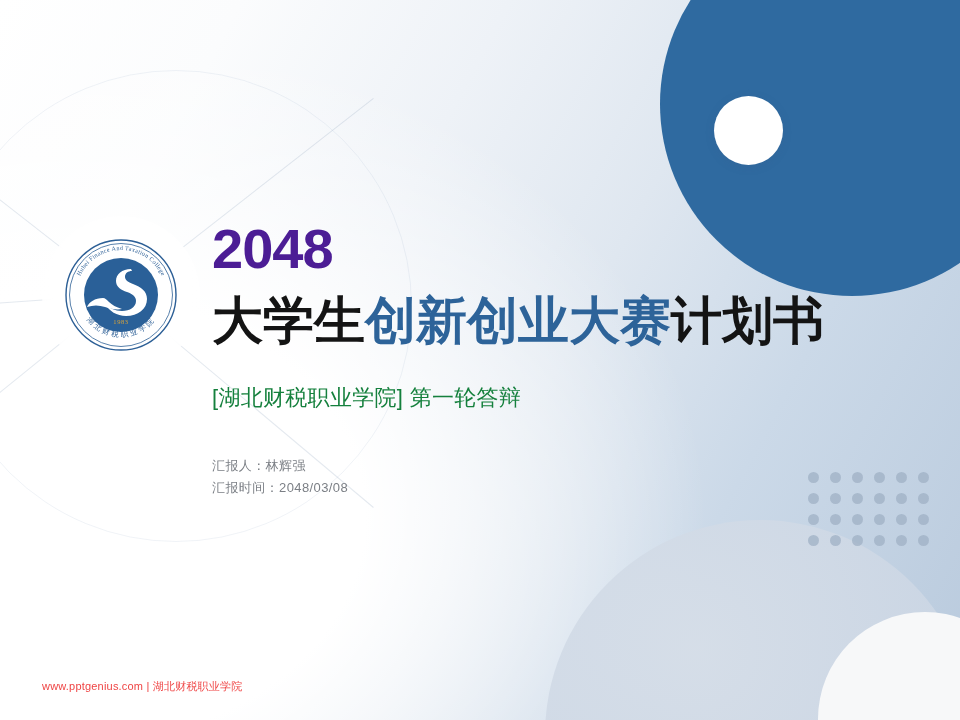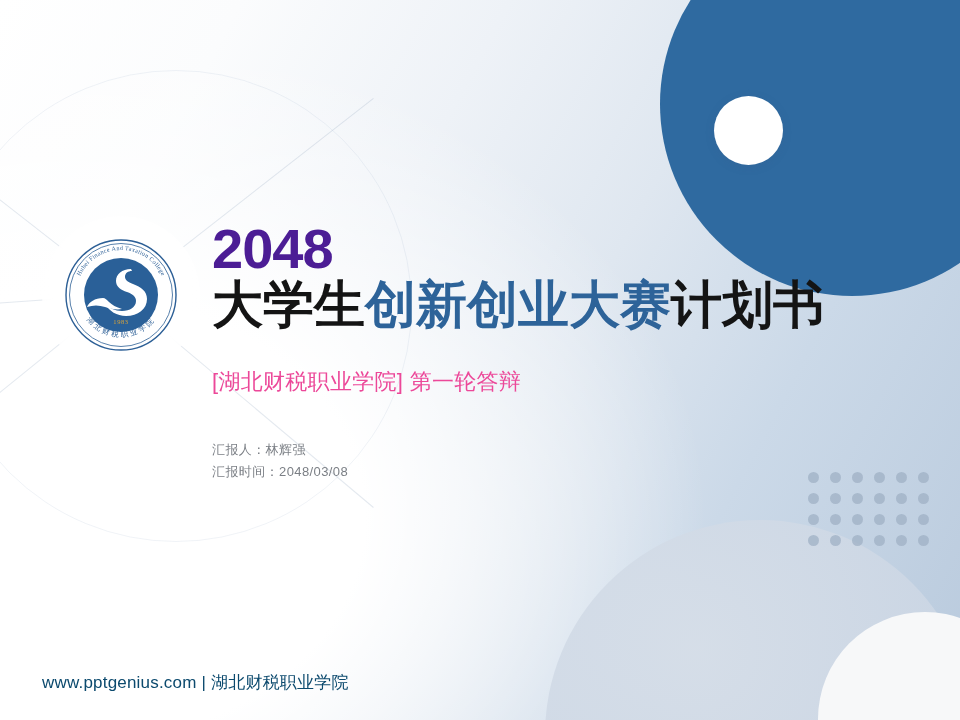--- a/index.html
+++ b/index.html
@@ -138,49 +138,49 @@
     letter-spacing: -1px;
     color: #4c1d95;
     margin: 0;
   }
   .headline {
     font-size: 51px;
     font-weight: 700;
     line-height: 1.12;
     letter-spacing: 0px;
     color: #141414;
-    margin: 0 0 0 0;
+    margin: 16px 0 0 0;
     white-space: nowrap;
   }
   .headline .hl-blue { color: #2d6399; }
 
   .subtitle {
     margin: 34px 0 0 0;
     font-size: 22px;
     font-weight: 400;
-    color: #ec4899;
+    color: #15803d;
     letter-spacing: 0.3px;
   }
 
   .meta {
     margin-top: 42px;
     color: #7b7f85;
     font-size: 13px;
     line-height: 1.72;
     letter-spacing: 0.4px;
   }
   .meta div { margin: 0; }
 
   
   .footer {
     position: absolute;
     left: 42px;
     bottom: 26px;
-    font-size: 17px;
-    color: #0c4a6e;
+    font-size: 11px;
+    color: #ef4444;
     letter-spacing: 0.2px;
   }
 </style>
 </head>
 <body>
 
 <div class="slide">
 
   <div class="bg-base"></div>
 

